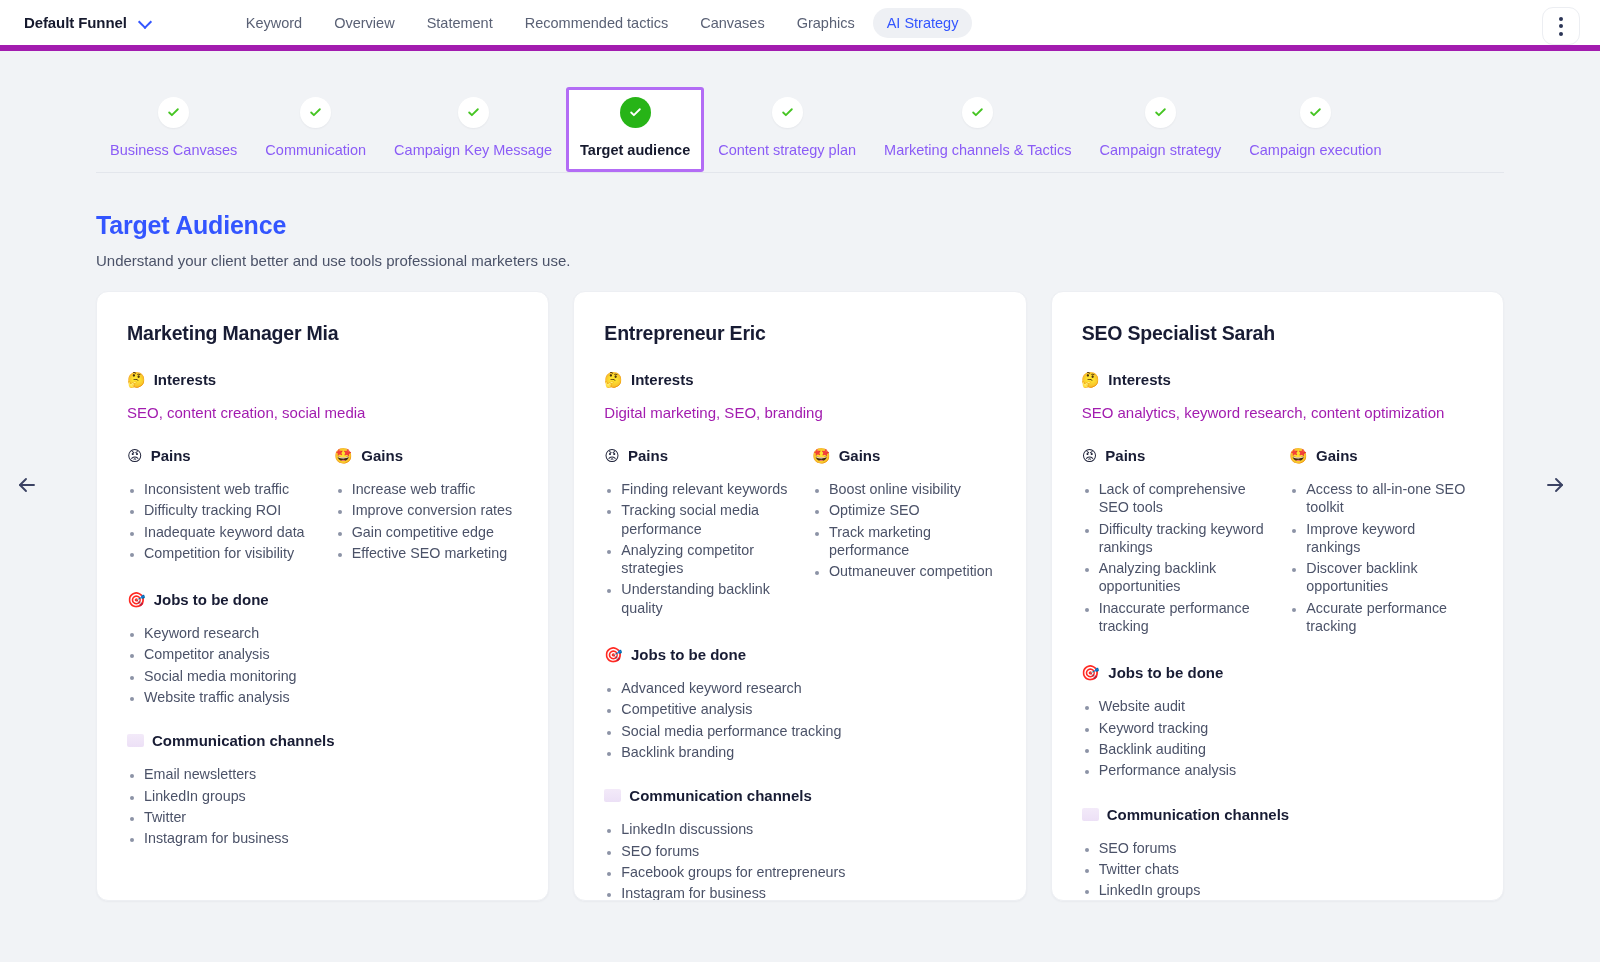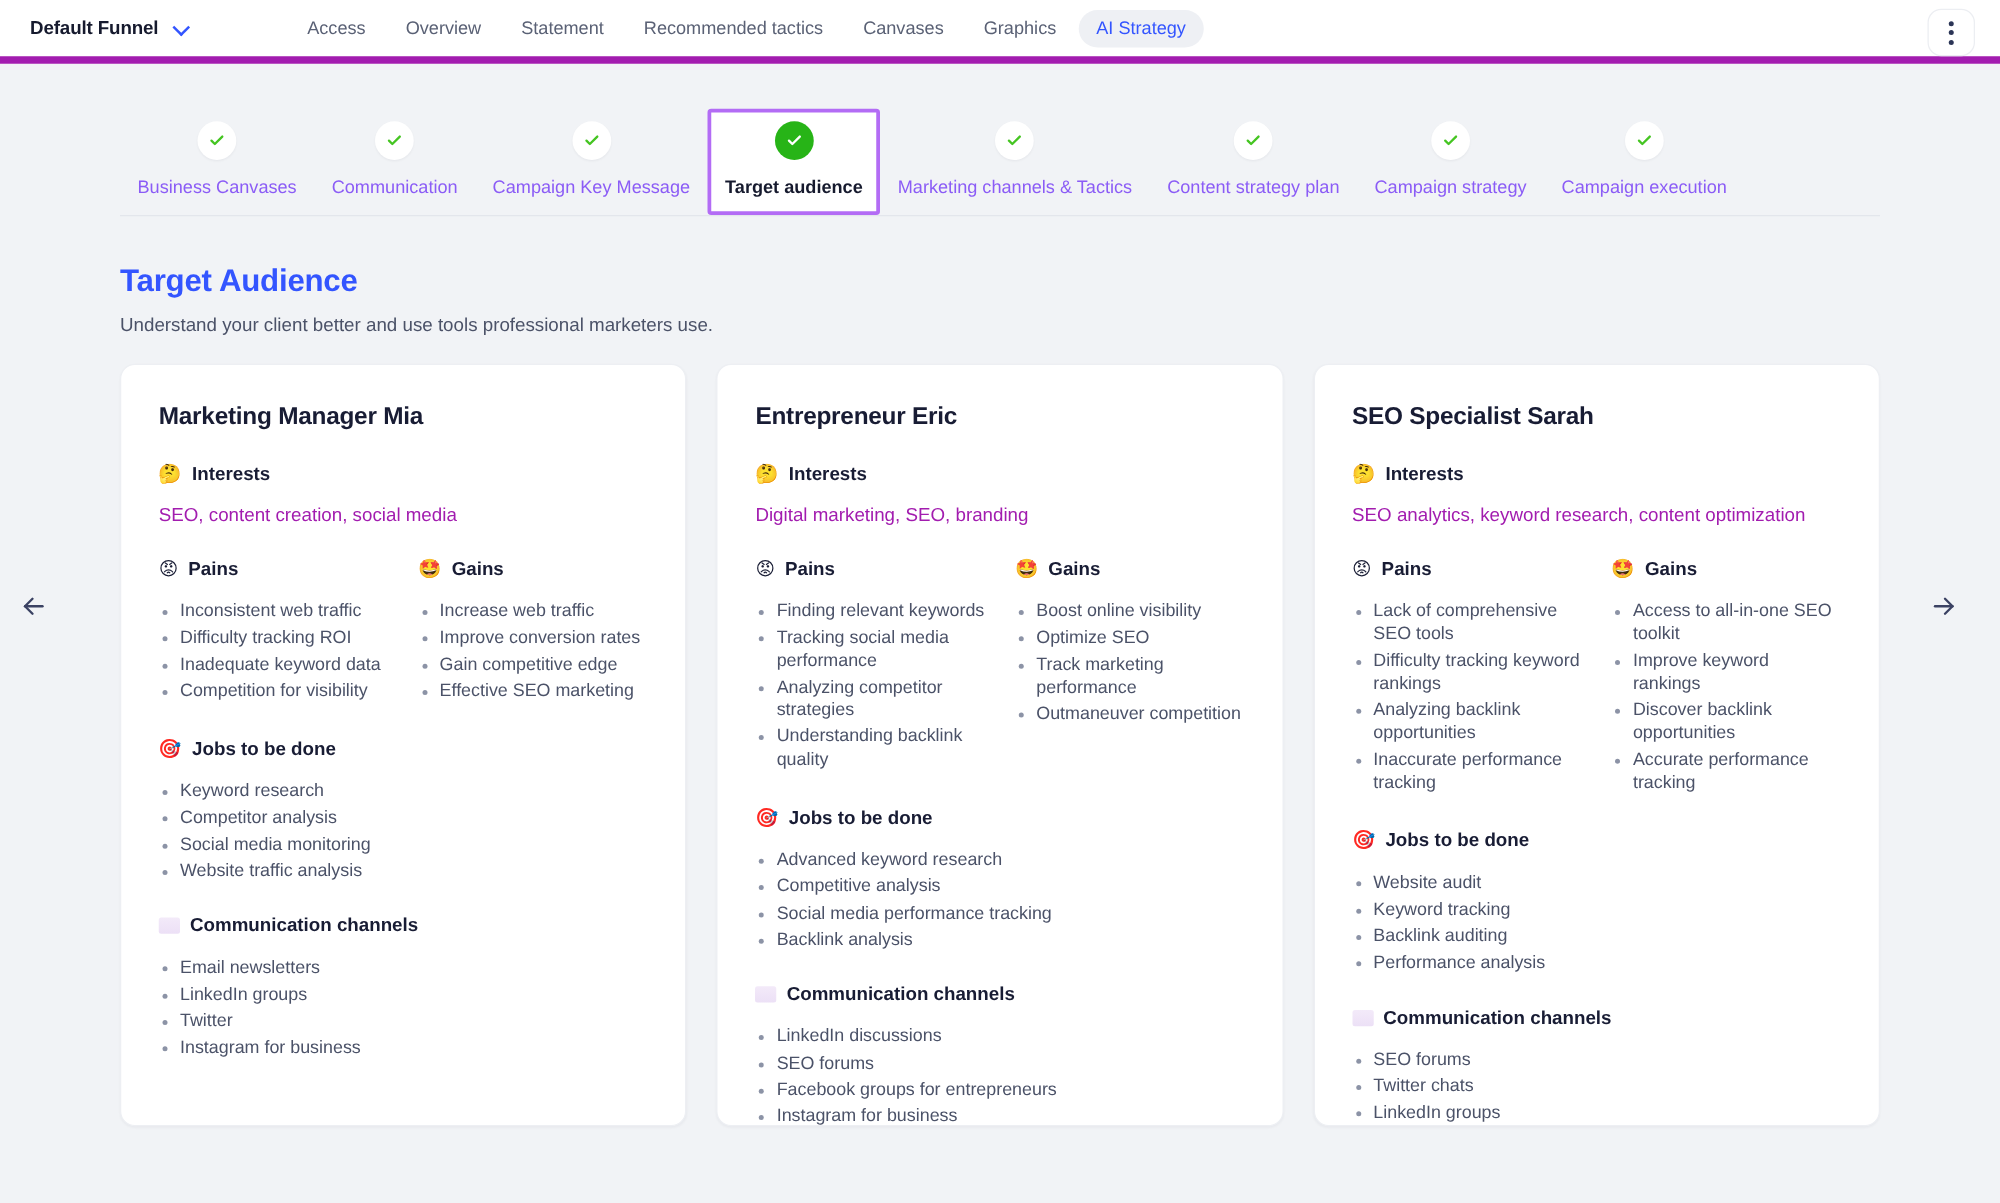--- a/index.html
+++ b/index.html
@@ -160,21 +160,21 @@
 </style>
 </head>
 <body>
 
 <div class="topbar">
   <div class="funnel-select">
     <span class="funnel-name">Default Funnel</span>
     <span class="chev"></span>
   </div>
   <nav class="main-tabs" id="main-tabs">
-      <div class="tab">Access</div>
+      <div class="tab">Keyword</div>
       <div class="tab">Overview</div>
       <div class="tab">Statement</div>
       <div class="tab">Recommended tactics</div>
       <div class="tab">Canvases</div>
       <div class="tab">Graphics</div>
       <div class="tab active">AI Strategy</div>
     </nav>
   <div class="kebab-btn">
     <i></i>
     <i></i>
@@ -215,29 +215,29 @@
           </svg>
         </div>
         <div class="slabel">Target audience</div>
       </div>
       <div class="step">
         <div class="bubble">
           <svg viewBox="0 0 24 24" fill="none" stroke="#45c522" stroke-width="3.4" stroke-linecap="round" stroke-linejoin="round">
             <polyline points="20 6 9 17 4 12"></polyline>
           </svg>
         </div>
+        <div class="slabel">Content strategy plan</div>
+      </div>
+      <div class="step">
+        <div class="bubble">
+          <svg viewBox="0 0 24 24" fill="none" stroke="#45c522" stroke-width="3.4" stroke-linecap="round" stroke-linejoin="round">
+            <polyline points="20 6 9 17 4 12"></polyline>
+          </svg>
+        </div>
         <div class="slabel">Marketing channels &amp; Tactics</div>
-      </div>
-      <div class="step">
-        <div class="bubble">
-          <svg viewBox="0 0 24 24" fill="none" stroke="#45c522" stroke-width="3.4" stroke-linecap="round" stroke-linejoin="round">
-            <polyline points="20 6 9 17 4 12"></polyline>
-          </svg>
-        </div>
-        <div class="slabel">Content strategy plan</div>
       </div>
       <div class="step">
         <div class="bubble">
           <svg viewBox="0 0 24 24" fill="none" stroke="#45c522" stroke-width="3.4" stroke-linecap="round" stroke-linejoin="round">
             <polyline points="20 6 9 17 4 12"></polyline>
           </svg>
         </div>
         <div class="slabel">Campaign strategy</div>
       </div>
       <div class="step">
@@ -359,21 +359,21 @@
         </div>
       </div>
       <div class="sec-head">
         <span class="emj">🎯</span>
         <span>Jobs to be done</span>
       </div>
       <ul class="bullets">
         <li>Advanced keyword research</li>
         <li>Competitive analysis</li>
         <li>Social media performance tracking</li>
-        <li>Backlink analysis</li>
+        <li>Backlink branding</li>
       </ul>
       <div class="sec-head">
         <span class="tofu"></span>
         <span>Communication channels</span>
       </div>
       <ul class="bullets">
         <li>LinkedIn discussions</li>
         <li>SEO forums</li>
         <li>Facebook groups for entrepreneurs</li>
         <li>Instagram for business</li>

